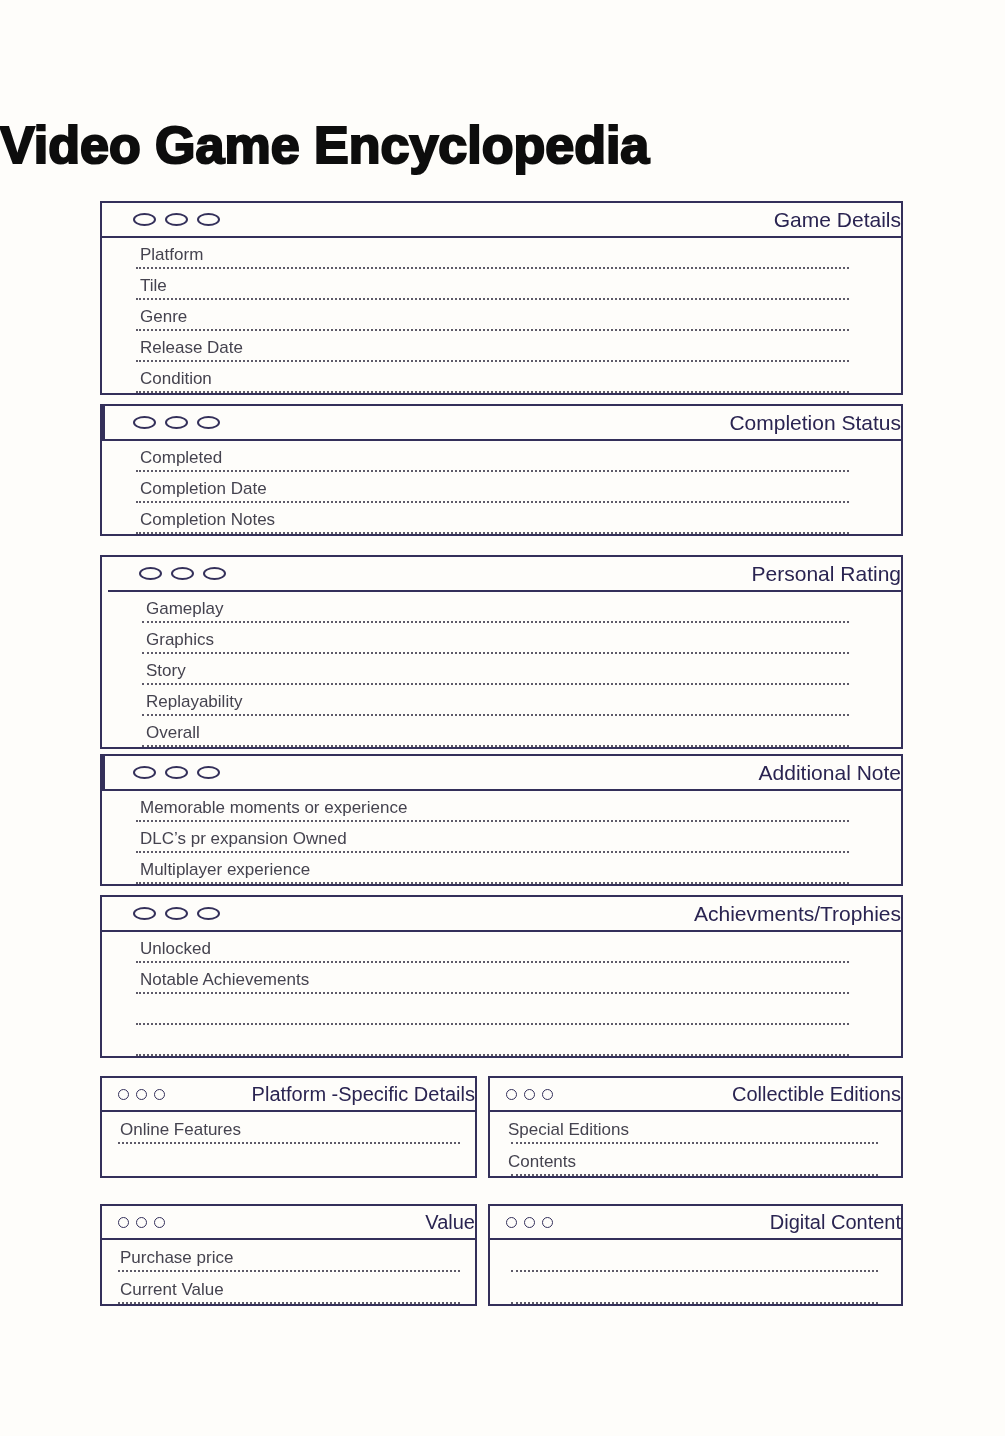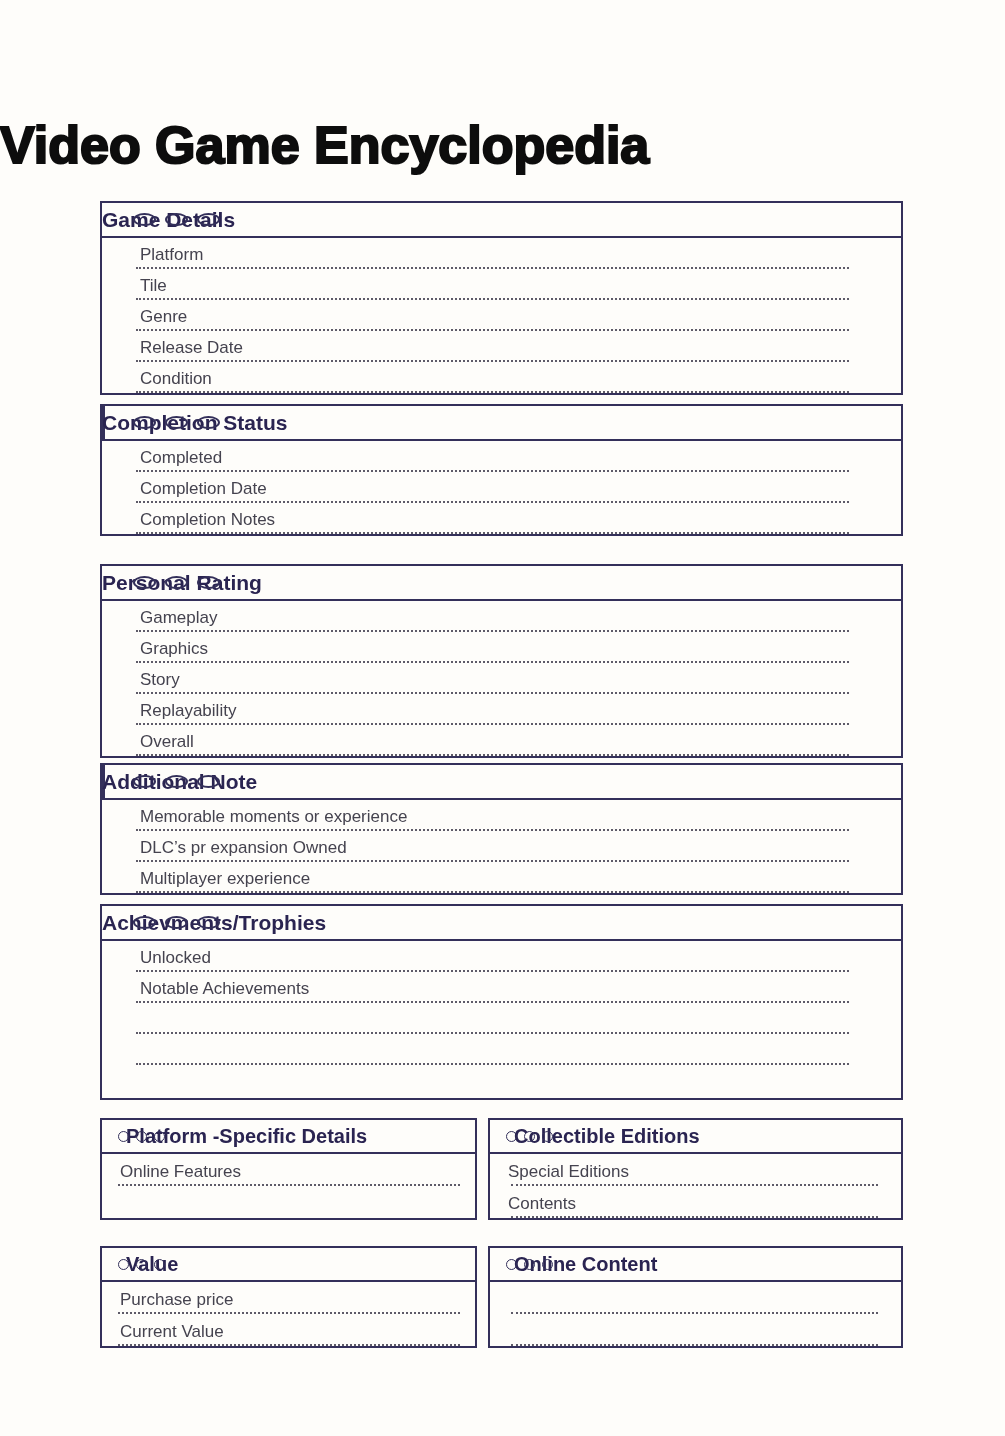--- a/index.html
+++ b/index.html
@@ -27,21 +27,21 @@
     color:var(--title);
     -webkit-text-stroke:2.2px var(--title);
   }
   .column{width:803px;margin-left:100px;}
   .section{
     border:2px solid var(--ink);
     background:transparent;
   }
   .section + .section{margin-top:9px;}
   .column .section:nth-of-type(2){margin-top:9px;}
-  .column .section:nth-of-type(3){margin-top:28px;}
+  .column .section:nth-of-type(3){margin-top:19px;padding-left:6px;}
   .column .section:nth-of-type(4){margin-top:5px;}
   .column .section:nth-of-type(5){margin-top:9px;}
   
   .column .section:nth-of-type(2) .sec-header,
   .column .section:nth-of-type(4) .sec-header{
     box-shadow:inset 3px 0 0 var(--ink);
   }
   .sec-header{
     position:relative;
     height:35px;
@@ -52,37 +52,37 @@
     display:flex;align-items:center;
   }
   .dot{
     width:23px;height:13px;
     border:2px solid var(--ink);
     border-radius:50%;
     margin-right:9px;
   }
   .sec-title{
     height:35px;line-height:34px;
-    text-align:left;
-    font-weight:bold;
+    text-align:right;
+    font-weight:normal;
     font-size:21px;
     color:var(--head);
   }
   .sec-body{padding-top:0;}
   .row{position:relative;height:31px;}
   .row .label{
     position:absolute;left:38px;bottom:4px;
     font-size:17px;color:var(--label);
     white-space:nowrap;
   }
   .row .line{
     position:absolute;left:34px;right:52px;bottom:0;height:0;
     border-bottom:2px dotted var(--line);
   }
-  .column .section:nth-of-type(5) .sec-body{padding-bottom:33px;}
+  .column .section:nth-of-type(5) .sec-body{}
 
   
   .grid-row{
     width:803px;margin-left:100px;
     display:flex;
   }
   .grid-row.first{margin-top:18px;}
   .grid-row.second{margin-top:26px;}
   .panel{
     border:2px solid var(--ink);
@@ -309,21 +309,21 @@
         </div>
       </div>
     </section>
     <section class="panel right">
       <div class="sec-header">
         <div class="dots">
           <span class="dot"></span>
           <span class="dot"></span>
           <span class="dot"></span>
         </div>
-        <div class="sec-title">Online Content</div>
+        <div class="sec-title">Digital Content</div>
       </div>
       <div class="sec-body">
         <div class="row">
           <div class="line"></div>
         </div>
         <div class="row">
           <div class="line"></div>
         </div>
       </div>
     </section>

